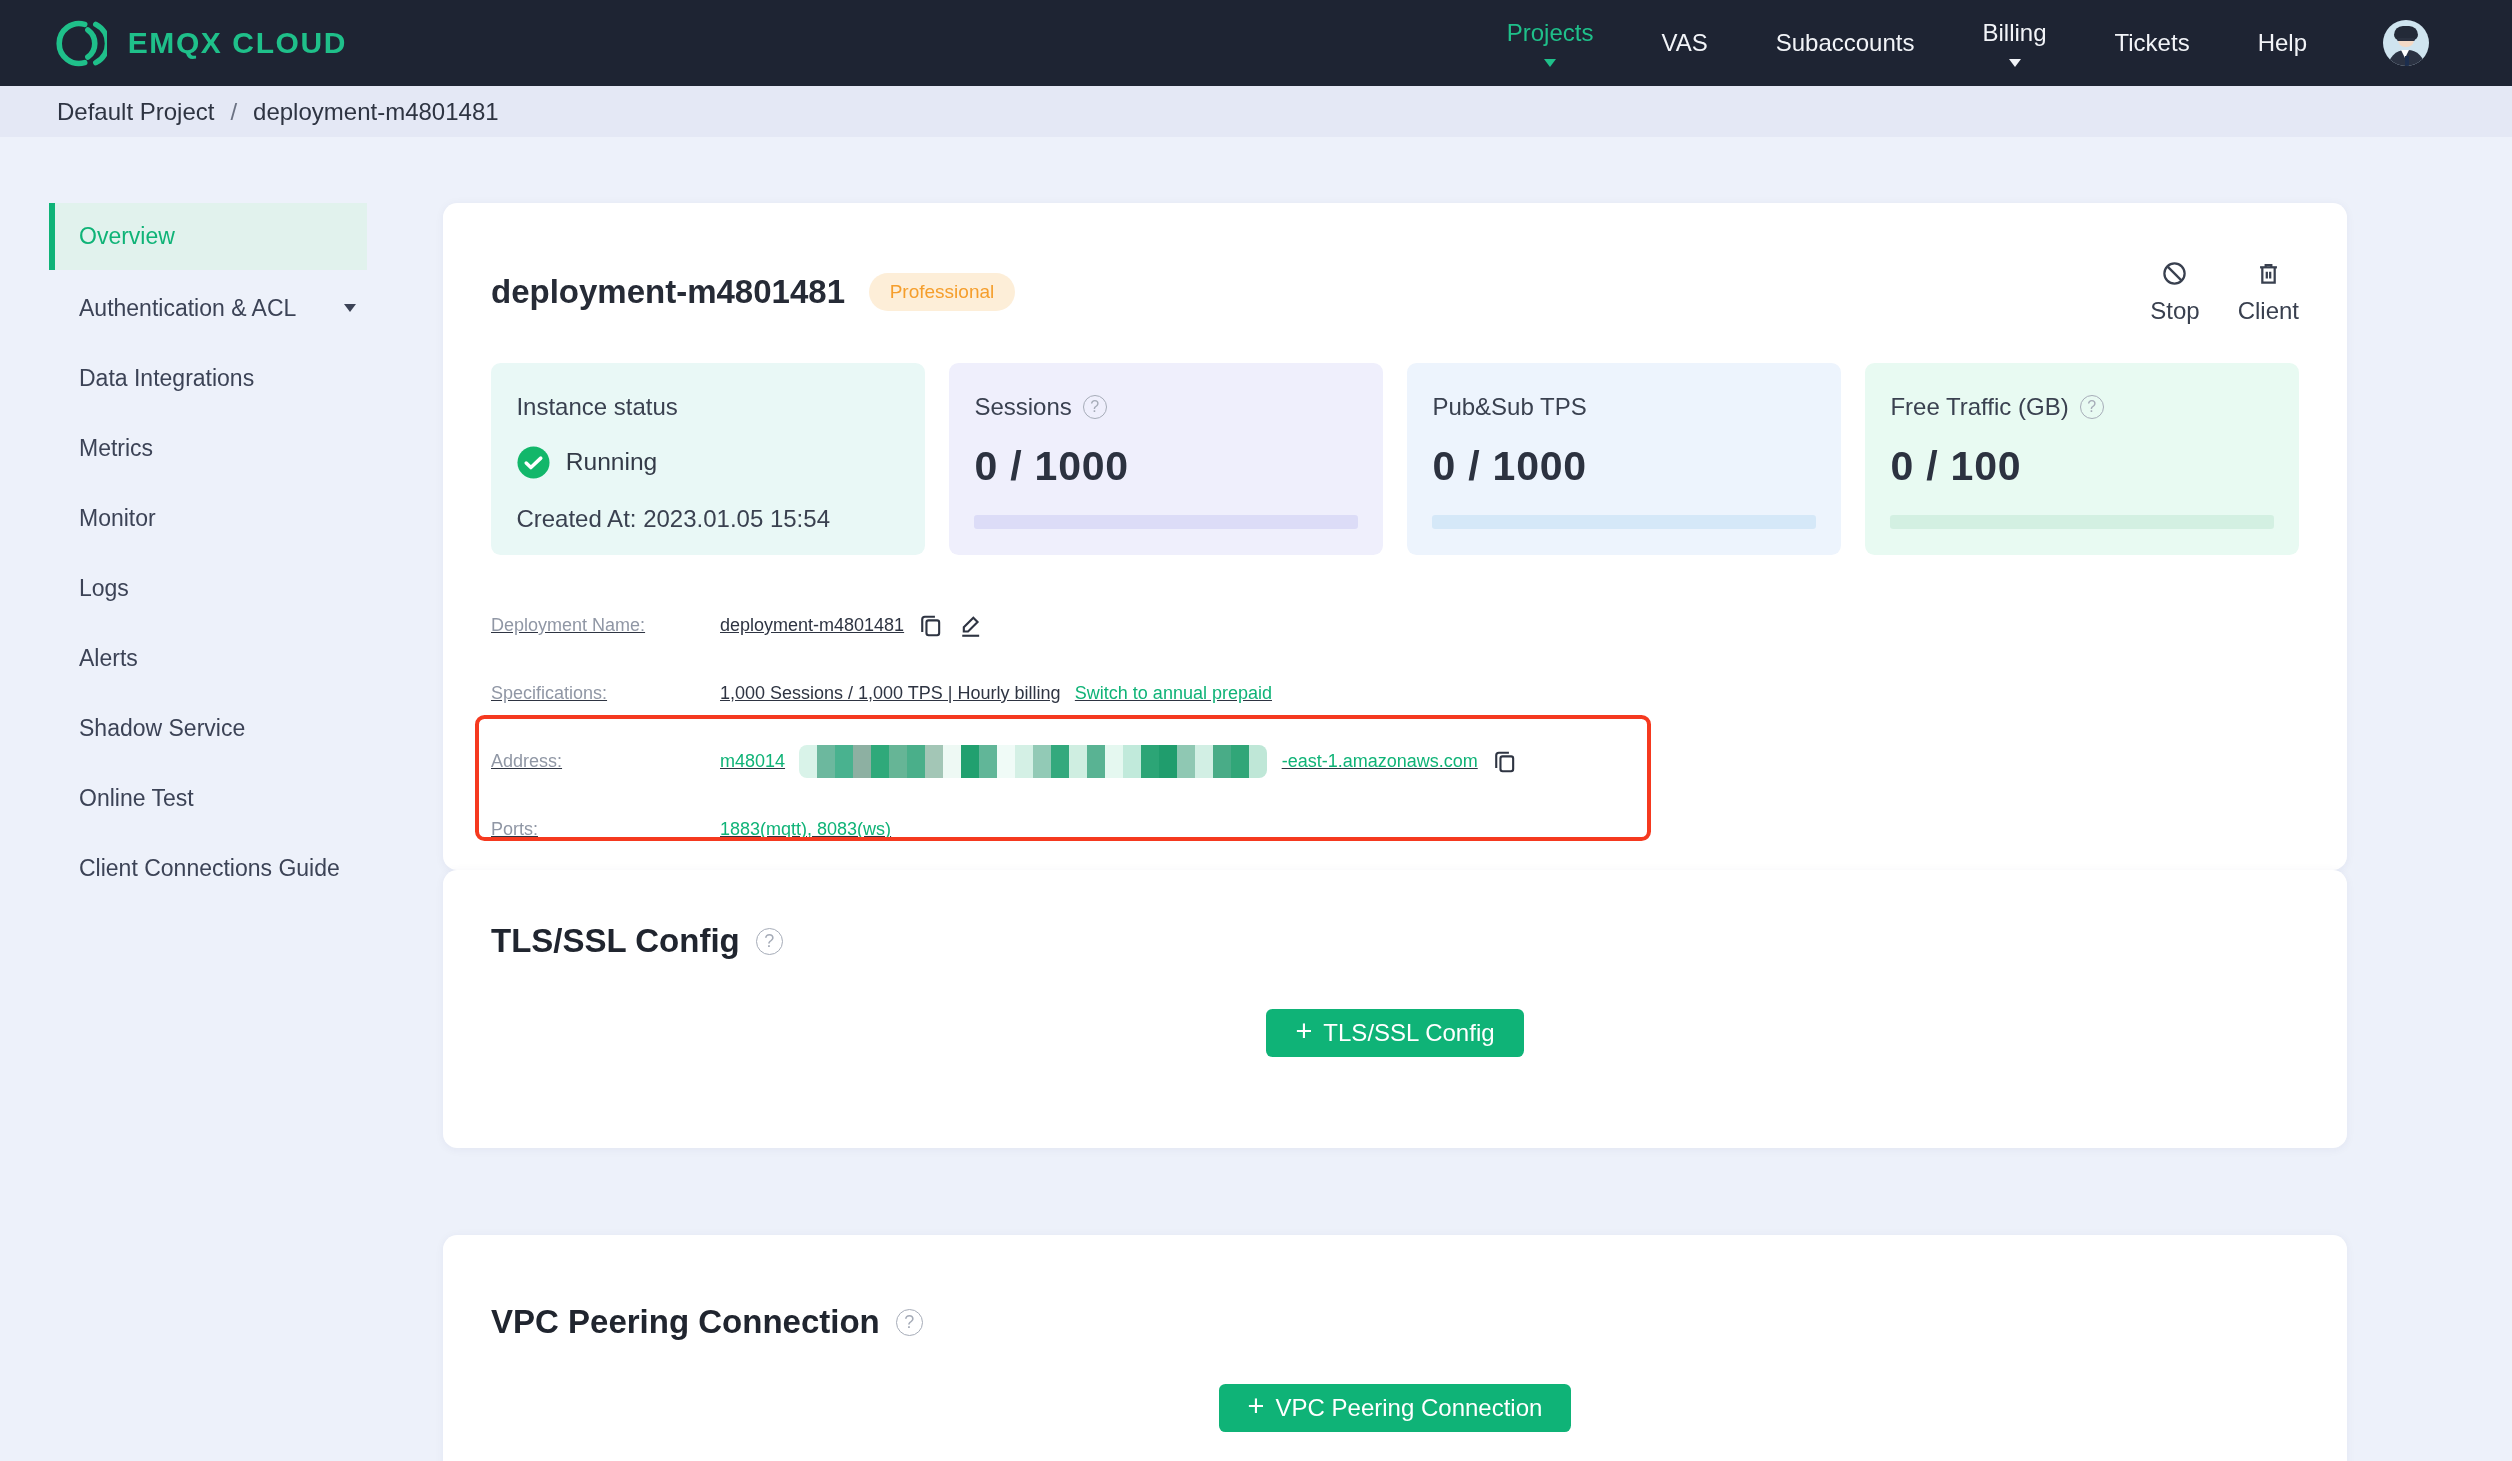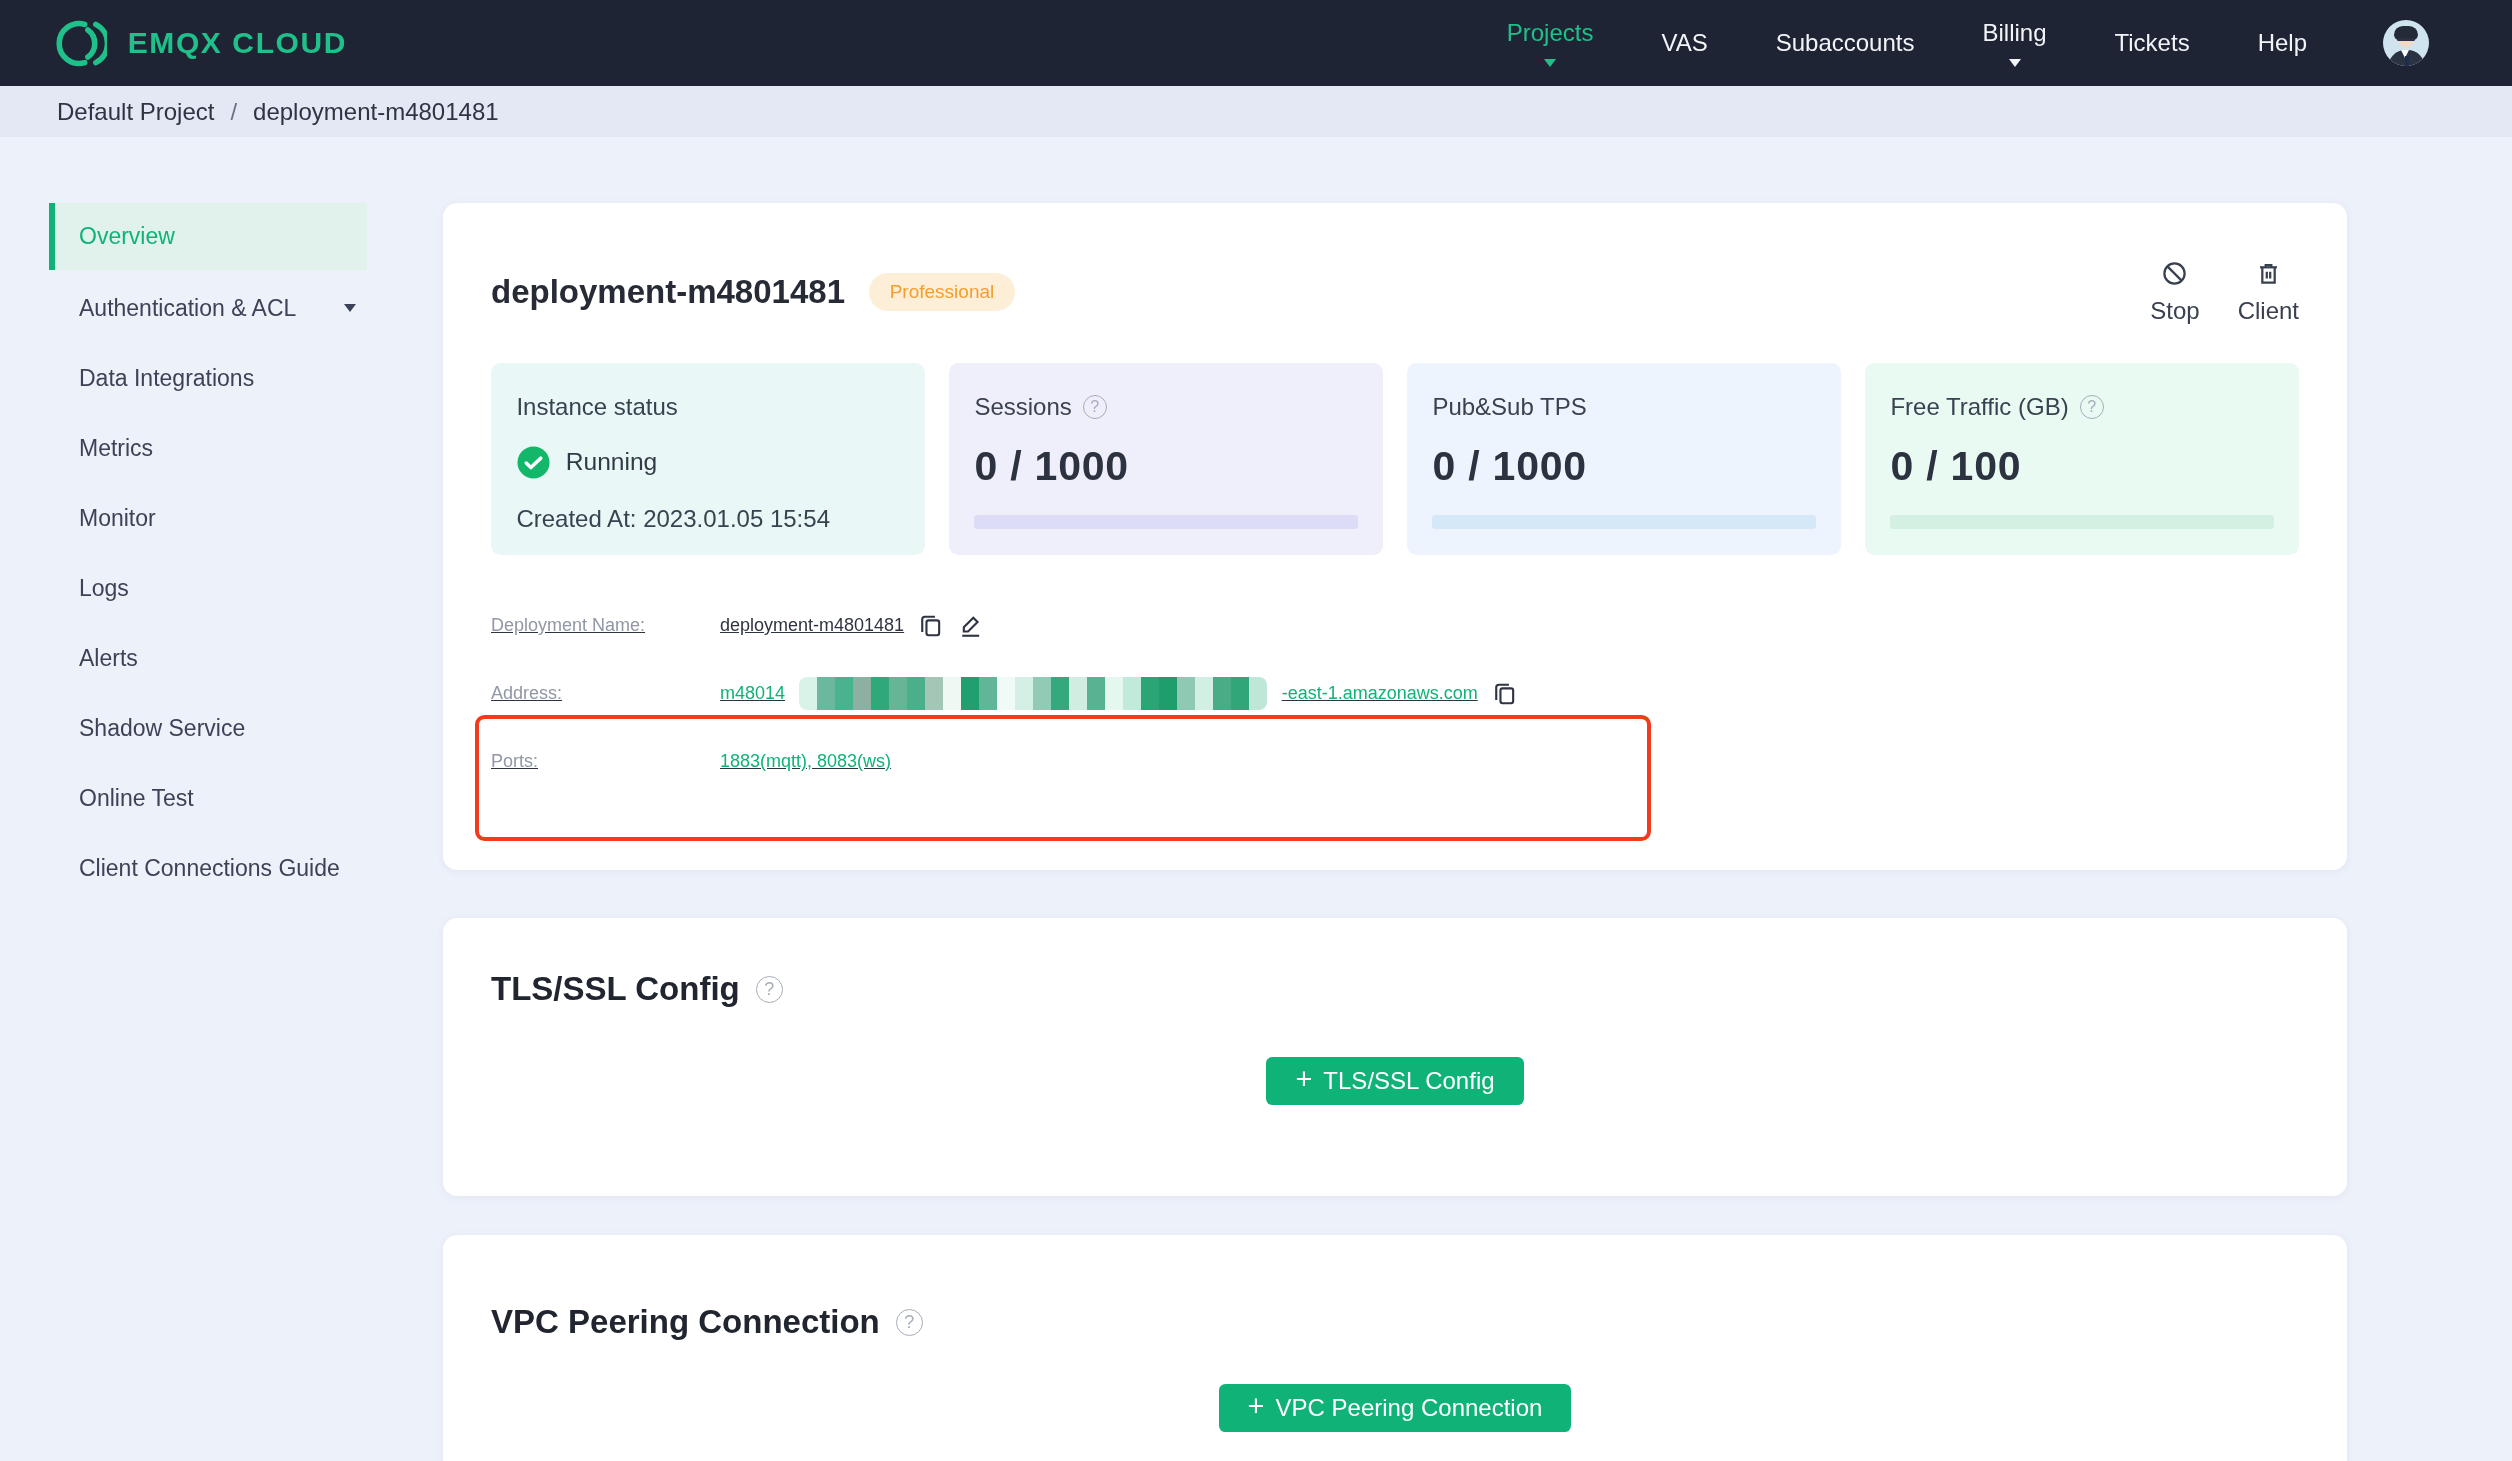--- a/index.html
+++ b/index.html
@@ -39,21 +39,21 @@
   
   .sidebar{ position:absolute; left:49px; top:203px; width:318px; }
   .side-item{ height:70px; display:flex; align-items:center; padding-left:30px; font-size:23px; color:#3c4356; cursor:pointer; }
   .side-item.active{ height:67px; margin-bottom:3.2px; background:#e1f2ed; border-left:6.4px solid var(--accent); padding-left:24px; color:var(--accent); }
   .side-caret{ margin-left:auto; margin-right:11px; width:0; height:0; border-left:6.4px solid transparent; border-right:6.4px solid transparent; border-top:8px solid #3c4356; }
 
   
   .card{ position:absolute; left:443px; width:1904px; background:#ffffff; border-radius:14.3px;
     box-shadow:0 1.6px 9.5px rgba(30,40,90,0.05); padding:0 48px; }
   .card-main{ top:203px; height:667px; }
-  .card-tls{ top:918px; height:278px; }
+  .card-tls{ top:870px; height:278px; }
   .card-vpc{ top:1235px; height:318px; }
 
   .card-header{ display:flex; align-items:center; padding-top:57px; }
   .deploy-title{ font-size:33px; font-weight:bold; color:#262b36; }
   .plan-badge{ margin-left:24px; background:var(--badge-bg); color:var(--badge-tx); font-size:19px; padding:8px 20.7px; border-radius:22px; }
   .header-actions{ margin-left:auto; display:flex; align-items:center; gap:38px; }
   .action-btn{ display:flex; align-items:center; gap:9.5px; font-size:24px; color:#39404f; cursor:pointer; background:none; border:none; font-family:inherit;flex-direction:column; }
   .action-btn svg{ width:27px; height:27px; stroke:#39404f; }
 
   
@@ -267,20 +267,27 @@
             <rect x="8" y="7" width="12" height="14" rx="2"></rect>
               <path d="M16 3.5H6.5A2.5 2.5 0 0 0 4 6v12"></path>
           </svg>
         </button>
         <button class="icon-btn">
           <svg viewBox="0 0 24 24" fill="none" stroke-width="2">
             <path d="M14.5 4.5l4 4L9.5 17.5H5.5v-4z"></path>
               <path d="M4 21.5h16"></path>
           </svg>
         </button>
+      </span>
+    </div>
+    <div class="detail-row">
+      <span class="detail-label">Specifications:</span>
+      <span class="detail-value">
+        <span>1,000 Sessions / 1,000 TPS | Hourly billing</span>
+        <span class="link">Switch to annual prepaid</span>
       </span>
     </div>
     <div class="detail-row">
       <span class="detail-label">Address:</span>
       <span class="detail-value">
         <span class="green">m48014</span>
         <span class="redacted" id="redacted-mosaic">
             <span style="background: rgb(217, 243, 233);"></span>
             <span style="background: rgb(108, 184, 158);"></span>
             <span style="background: rgb(73, 178, 143);"></span>

